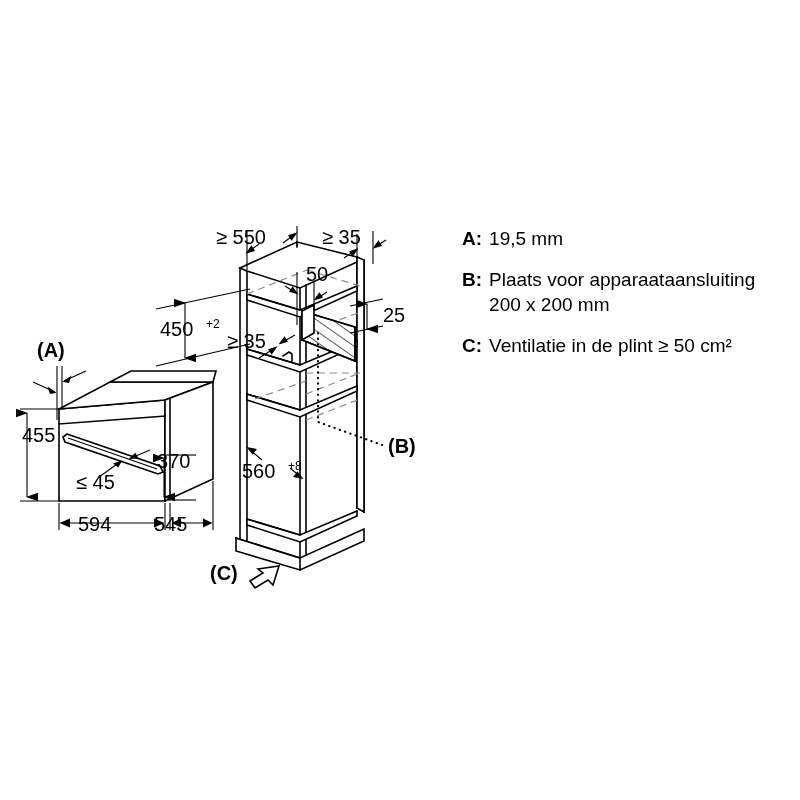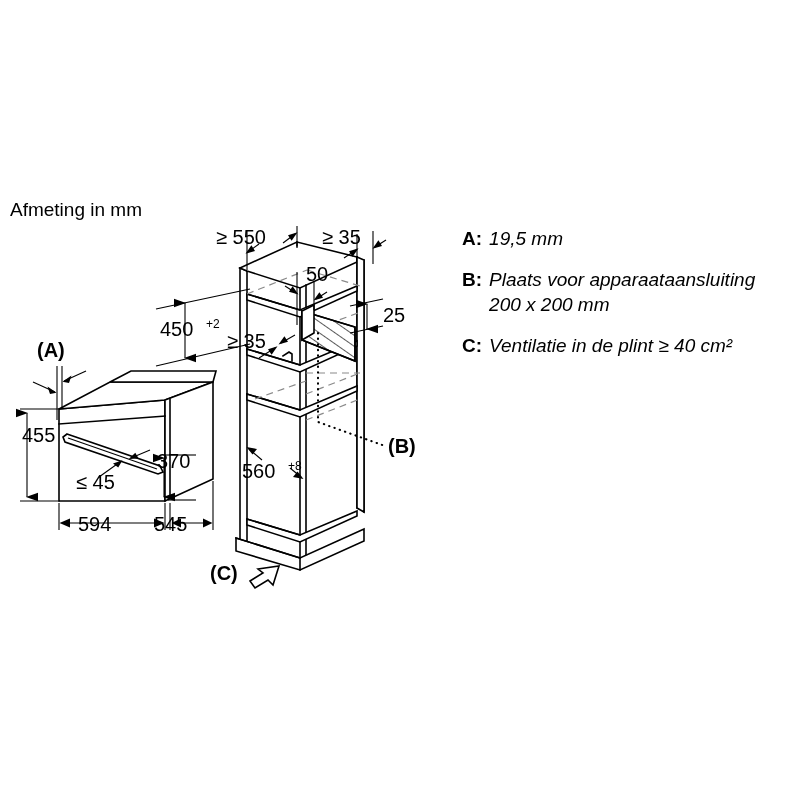--- a/index.html
+++ b/index.html
@@ -112,29 +112,27 @@
     line-height: 25px;
   }
   .legend-key {
     font-weight: bold;
     margin-right: 7px;
     flex: 0 0 auto;
   }
   .legend-val {
     flex: 1 1 auto;
     white-space: pre-line;
-    font-style: italic;
   }
 </style>
 </head>
 <body>
 
 <div id="root">
 
-  <div class="title-text">Afmeting in mm</div>
 
   <svg id="drawing" viewBox="0 0 800 800">
 
     <defs>
       <pattern id="diaghatch" width="9" height="9" patternUnits="userSpaceOnUse" patternTransform="rotate(-55)">
         <line x1="0" y1="0" x2="0" y2="9" class="hatchline"></line>
       </pattern>
       <marker id="ah-down" markerWidth="9" markerHeight="11" refX="4.5" refY="10" orient="auto">
         <path d="M 4.5 11 L 0.6 0 L 8.4 0 Z" class="arrowhead"></path>
       </marker>
@@ -342,17 +340,17 @@
       <span class="legend-key">A:</span>
       <span class="legend-val">19,5 mm</span>
     </div>
     <div class="legend-row">
       <span class="legend-key">B:</span>
       <span class="legend-val">Plaats voor apparaataansluiting
 200 x 200 mm</span>
     </div>
     <div class="legend-row">
       <span class="legend-key">C:</span>
-      <span class="legend-val">Ventilatie in de plint ≥ 40 cm²</span>
+      <span class="legend-val">Ventilatie in de plint ≥ 50 cm²</span>
     </div>
   </div>
 
 </div>
 
 </body></html>

